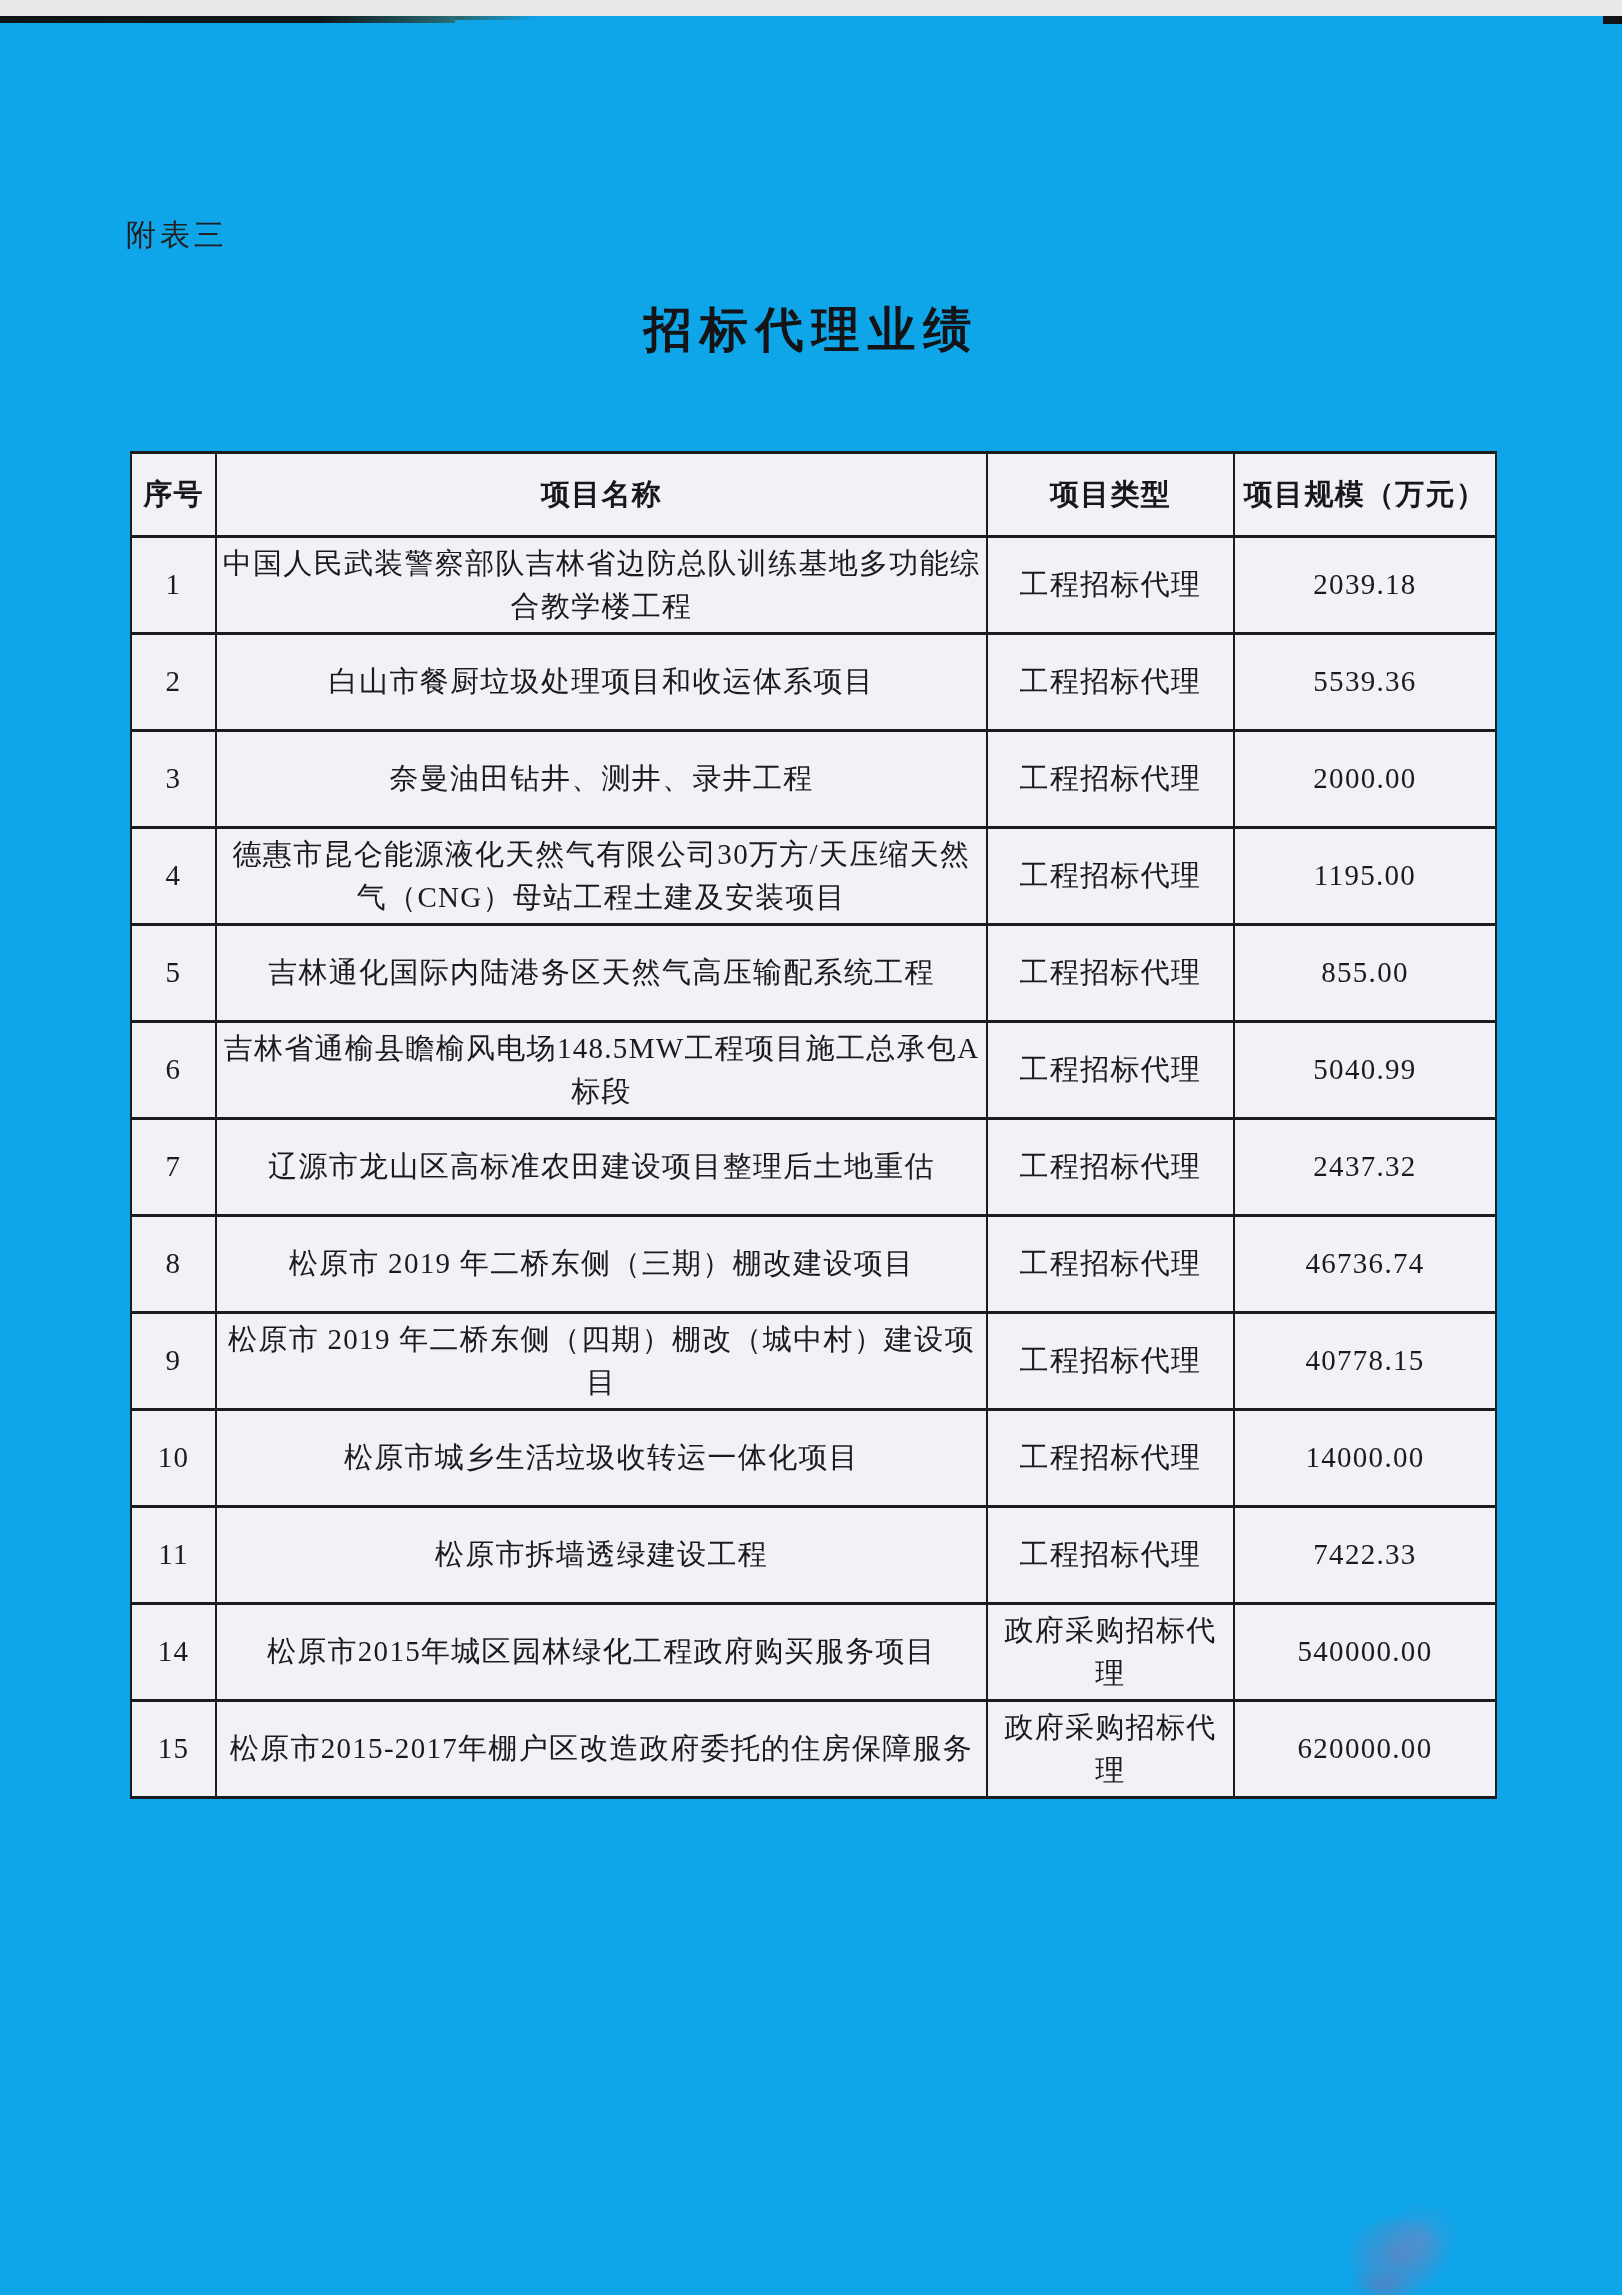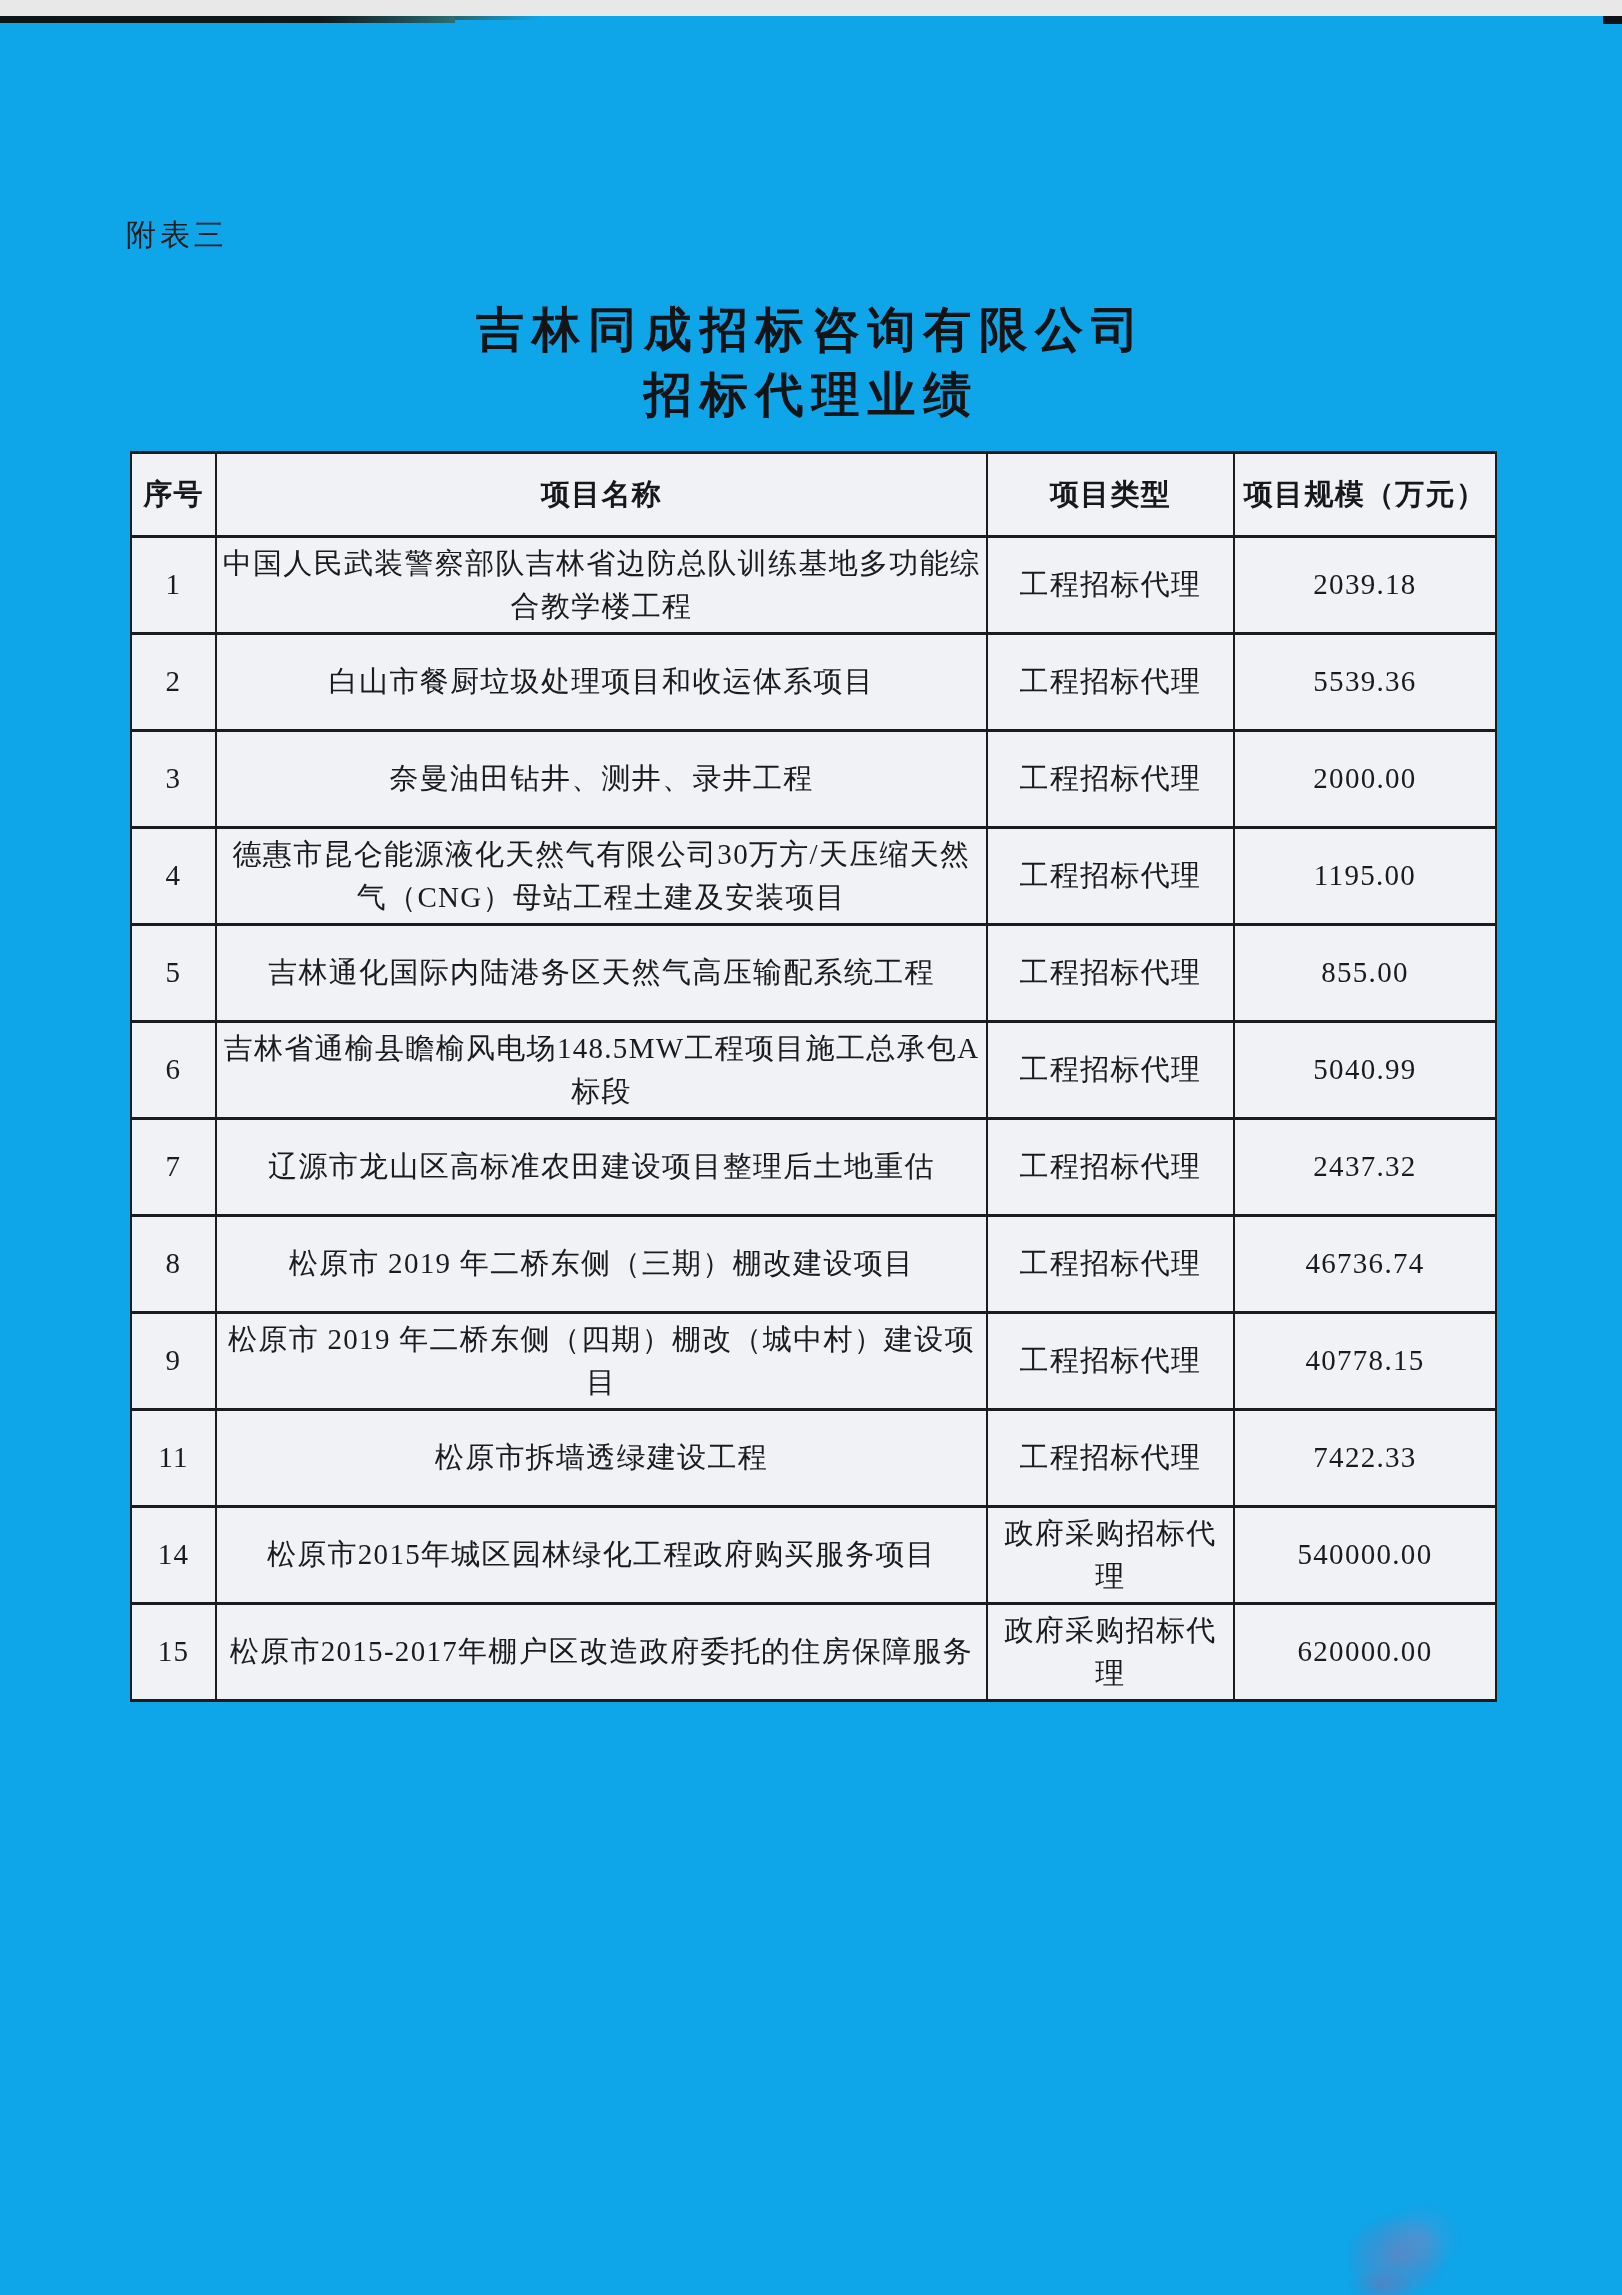--- a/index.html
+++ b/index.html
@@ -118,21 +118,20 @@
 
 <div class="page">
 
   <div class="top-streak"></div>
   <div class="top-streak-tail"></div>
   <div class="corner-mark"></div>
 
   <div class="appendix-label">附表三</div>
 
   <div class="doc-title">
-    <div>吉林同成招标咨询有限公司</div>
     <div>招标代理业绩</div>
   </div>
 
   <table class="perf-table">
     <colgroup>
       <col class="c-no">
         <col class="c-name">
         <col class="c-type">
         <col class="c-scale">
     </colgroup>
@@ -201,20 +200,26 @@
     <td class="cell-scale">46736.74</td>
   </tr>
 
   <tr>
     <td class="cell-no">9</td>
     <td class="cell-name">松原市 2019 年二桥东侧（四期）棚改（城中村）建设项目</td>
     <td class="cell-type">工程招标代理</td>
     <td class="cell-scale">40778.15</td>
   </tr>
 
+  <tr>
+    <td class="cell-no">10</td>
+    <td class="cell-name">松原市城乡生活垃圾收转运一体化项目</td>
+    <td class="cell-type">工程招标代理</td>
+    <td class="cell-scale">14000.00</td>
+  </tr>
 
   <tr>
     <td class="cell-no">11</td>
     <td class="cell-name">松原市拆墙透绿建设工程</td>
     <td class="cell-type">工程招标代理</td>
     <td class="cell-scale">7422.33</td>
   </tr>
 
 
 

